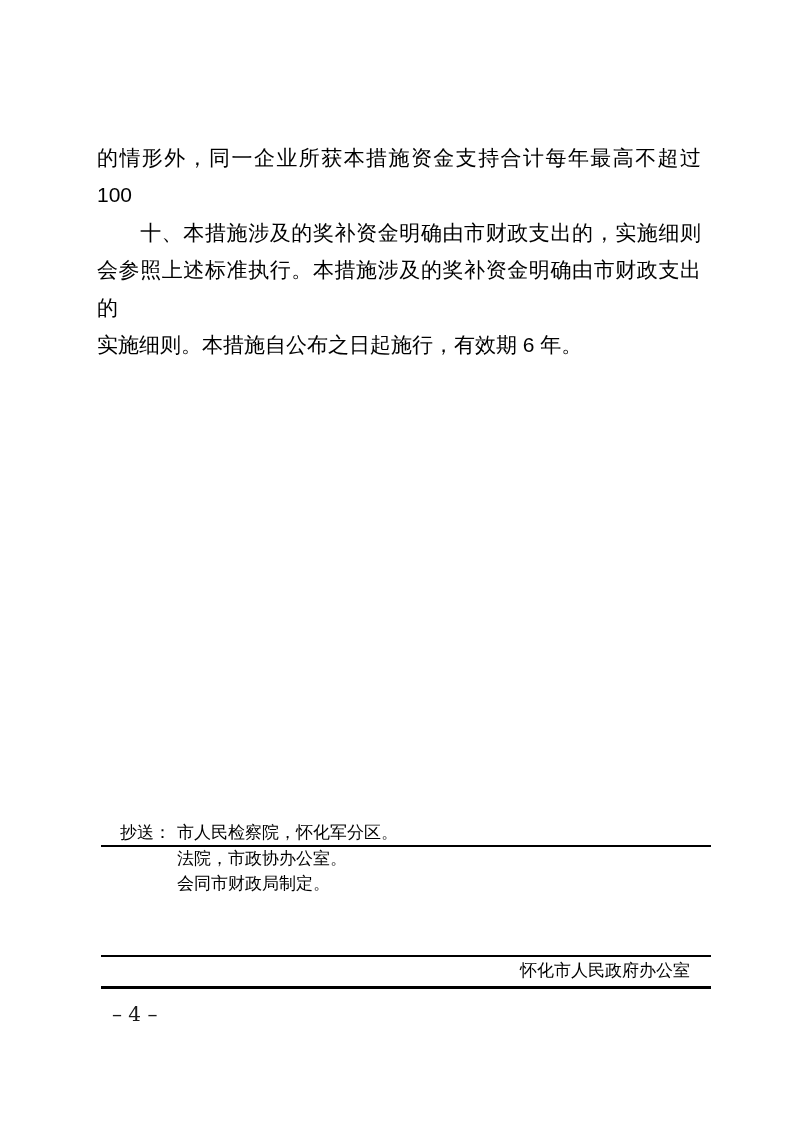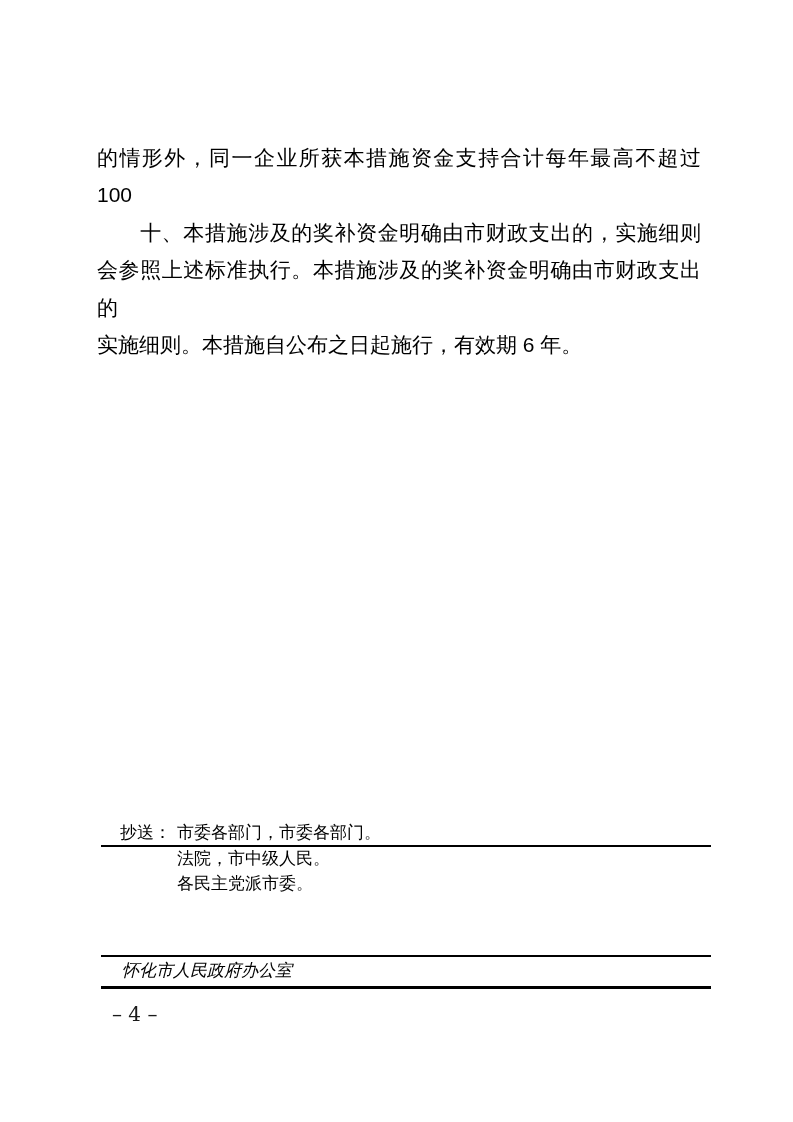--- a/index.html
+++ b/index.html
@@ -36,22 +36,22 @@
     position:absolute;left:120px;top:820px;
     display:flex;align-items:flex-start;
     font-size:17px;line-height:25.5px;
   }
   .cc-label{flex:none;width:57px;}
   .cc-lines{flex:none;}
   
   .issuer-row{
     position:absolute;left:101px;top:959px;width:610px;
     box-sizing:border-box;padding:0 21px;
-    display:flex;justify-content:space-between;align-items:center;
-    font-size:17px;line-height:24px;font-style:italic;
+    display:flex;justify-content:flex-end;align-items:center;
+    font-size:17px;line-height:24px;
   }
   
   .page-number{
     position:absolute;left:112px;top:1001px;
     font-family:"DejaVu Serif","Liberation Serif",serif;
     font-size:20px;line-height:26px;
     color:#1a1a1a;
   }
 </style>
 </head>
@@ -64,23 +64,23 @@
       <div class="body-line">　　十、本措施涉及的奖补资金明确由市财政支出的，实施细则</div>
       <div class="body-line">会参照上述标准执行。本措施涉及的奖补资金明确由市财政支出的</div>
       <div class="body-line line-last">实施细则。本措施自公布之日起施行，有效期 6 年。</div>
     </main>
 
   <div class="footer-rule rule-top"></div>
 
   <div class="cc-row">
     <div class="cc-label">抄送：</div>
     <div class="cc-lines">
-        <div class="cc-line">市委各部门，市委各部门。</div>
-        <div class="cc-line">法院，市中级人民。</div>
-        <div class="cc-line">各民主党派市委。</div>
+        <div class="cc-line">市人民检察院，怀化军分区。</div>
+        <div class="cc-line">法院，市政协办公室。</div>
+        <div class="cc-line">会同市财政局制定。</div>
       </div>
   </div>
 
   <div class="footer-rule rule-mid"></div>
 
   <div class="issuer-row">
     <div class="issuer">怀化市人民政府办公室</div>
   </div>
 
   <div class="footer-rule rule-bottom"></div>

